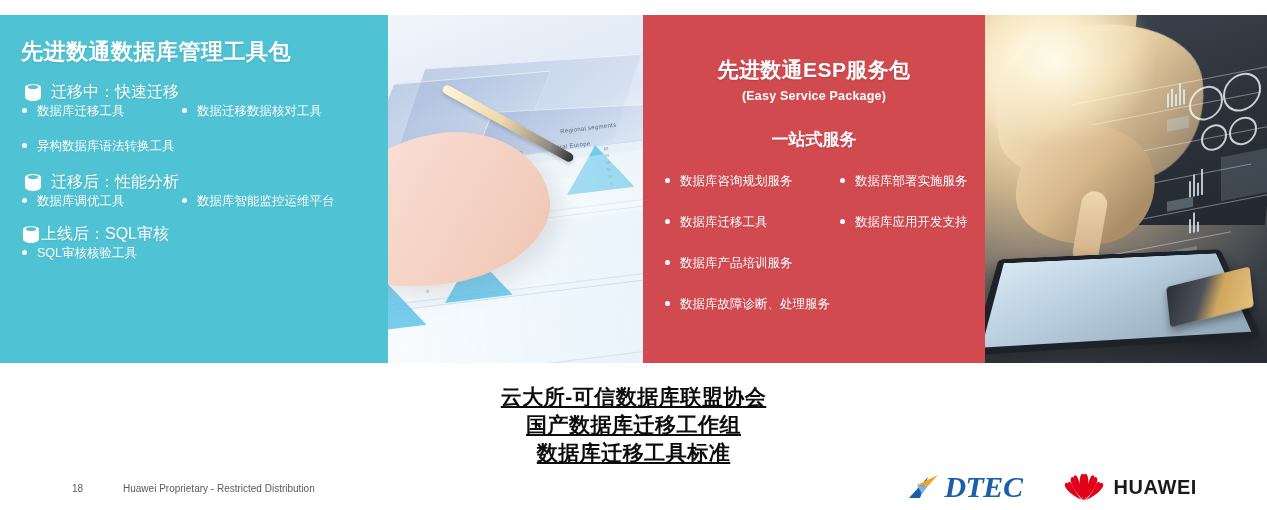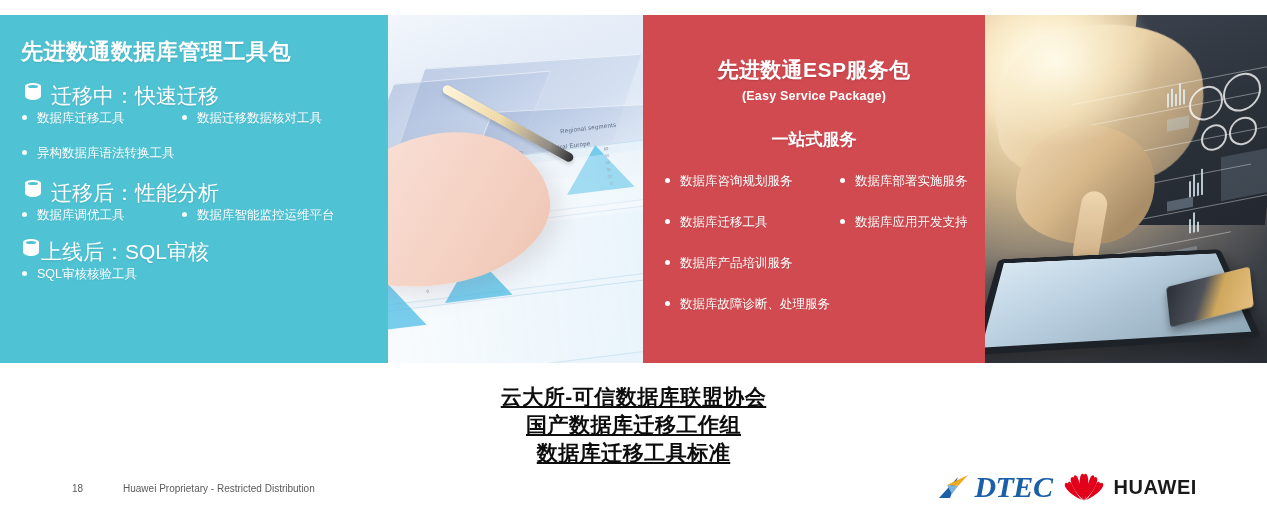--- a/index.html
+++ b/index.html
@@ -231,22 +231,23 @@
   .panel-teal .p-title {
     font-size: 22px;
     font-weight: bold;
     letter-spacing: .5px;
     margin: 8px 0 0 9px;
     line-height: 1.2;
     text-shadow: 0 1px 2px rgba(0,0,0,.12);
   }
   .panel-teal .p-sub {
     display: flex;
+    align-items: center;
     gap: 9px;
-    font-size: 21px;
+    font-size: 16px;
     margin: 17px 0 0 12px;
     text-shadow: 0 1px 2px rgba(0,0,0,.10);
   }
   .panel-teal .p-sub.tight { gap: 1px; margin-top: 14px; margin-left: 10px; }
   .db-icon { display: inline-block; width: 18px; height: 20px; position: relative; flex: none; }
   .db-icon i {
     position: absolute;
     left: 1px;
     width: 16px;
     display: block;
@@ -377,21 +378,21 @@
     font-size: 10px;
     color: #5b5b5b;
   }
 
   .logos {
     position: absolute;
     right: 70px;
     top: 470px;
     display: flex;
     align-items: center;
-    gap: 12px;
+    gap: 42px;
   }
   .logo-dtec { display: flex; align-items: center; gap: 2px; }
   .dtec-mark { width: 34px; height: 26px; flex: none; }
   .logo-dtec .dtec-text {
     font-family: "Liberation Serif", "DejaVu Serif", serif;
     font-style: italic;
     font-weight: bold;
     font-size: 30px;
     color: #1b5fa8;
     letter-spacing: -.5px;

